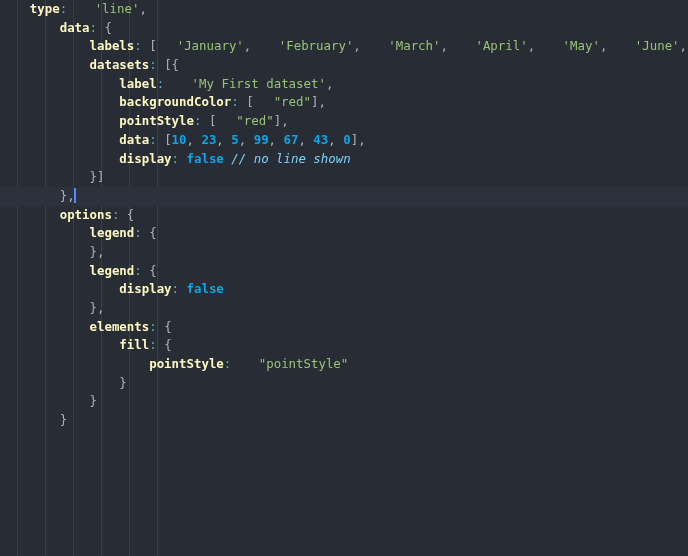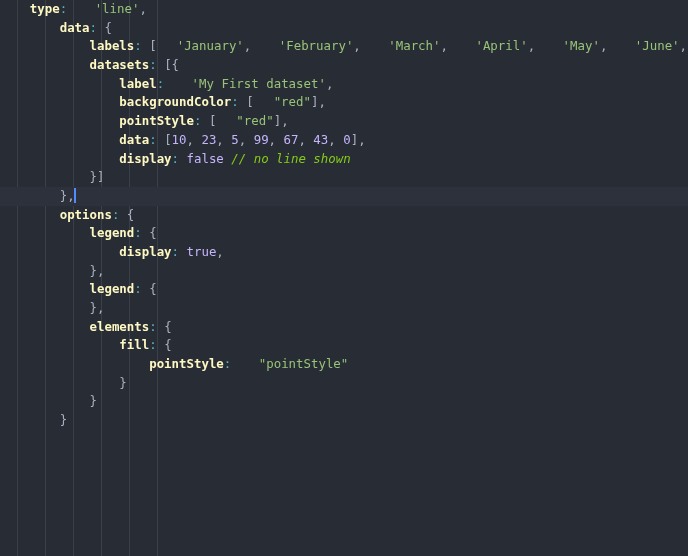--- a/index.html
+++ b/index.html
@@ -45,22 +45,22 @@
     padding-left: 0;
   }
   .line.active {
     background: #2c313c;
   }
   
   .k   { color: #fef9c3; font-weight: bold; }           
   .p   { color: #abb2bf; }           
   .c   { color: #56b6c2; }           
   .s   { color: #98c379; padding-left: 20px; }           
-  .n   { color: #c4b5fd; }           
-  .cm  { color: #84cc16; font-style: italic; } 
+  .n   { color: #0ea5e9; font-weight: bold; }           
+  .cm  { color: #7dd3fc; font-style: italic; } 
 
   .cursor {
     display: inline-block;
     width: 2px;
     height: 15px;
     background: #528bff;
     vertical-align: -3px;
     margin-left: -1px;
   }
 </style>
@@ -83,23 +83,23 @@
       <div class="line"><span class="p">            </span><span class="k">datasets</span><span class="c">:</span><span class="p"> [{</span></div>
       <div class="line"><span class="p">                </span><span class="k">label</span><span class="c">:</span><span class="p"> </span><span class="s">'My First dataset'</span><span class="p">,</span></div>
       <div class="line"><span class="p">                </span><span class="k">backgroundColor</span><span class="c">:</span><span class="p"> [</span><span class="s">"red"</span><span class="p">],</span></div>
       <div class="line"><span class="p">                </span><span class="k">pointStyle</span><span class="c">:</span><span class="p"> [</span><span class="s">"red"</span><span class="p">],</span></div>
       <div class="line"><span class="p">                </span><span class="k">data</span><span class="c">:</span><span class="p"> [</span><span class="n">10</span><span class="p">, </span><span class="n">23</span><span class="p">, </span><span class="n">5</span><span class="p">, </span><span class="n">99</span><span class="p">, </span><span class="n">67</span><span class="p">, </span><span class="n">43</span><span class="p">, </span><span class="n">0</span><span class="p">],</span></div>
       <div class="line"><span class="p">                </span><span class="k">display</span><span class="c">:</span><span class="p"> </span><span class="n">false</span><span class="p"> </span><span class="cm">// no line shown</span></div>
       <div class="line"><span class="p">            }]</span></div>
       <div class="line active"><span class="p">        },</span><span class="cursor" style="background: rgb(82, 139, 255);"></span></div>
       <div class="line"><span class="p">        </span><span class="k">options</span><span class="c">:</span><span class="p"> {</span></div>
       <div class="line"><span class="p">            </span><span class="k">legend</span><span class="c">:</span><span class="p"> {</span></div>
-      <div class="line"><span class="p">                </span><span class="k">display</span><span class="c">:</span><span class="p"> </span><span class="n">true</span><span class="p">,</span></div>
       <div class="line"><span class="p">            },</span></div>
       <div class="line"><span class="p">            </span><span class="k">legend</span><span class="c">:</span><span class="p"> {</span></div>
+      <div class="line"><span class="p">                </span><span class="k">display</span><span class="c">:</span><span class="p"> </span><span class="n">false</span></div>
       <div class="line"><span class="p">            },</span></div>
       <div class="line"><span class="p">            </span><span class="k">elements</span><span class="c">:</span><span class="p"> {</span></div>
       <div class="line"><span class="p">                </span><span class="k">fill</span><span class="c">:</span><span class="p"> {</span></div>
       <div class="line"><span class="p">                    </span><span class="k">pointStyle</span><span class="c">:</span><span class="p"> </span><span class="s">"pointStyle"</span></div>
       <div class="line"><span class="p">                }</span></div>
       <div class="line"><span class="p">            }</span></div>
       <div class="line"><span class="p">        }</span></div>
     </div>
 </div>
 

